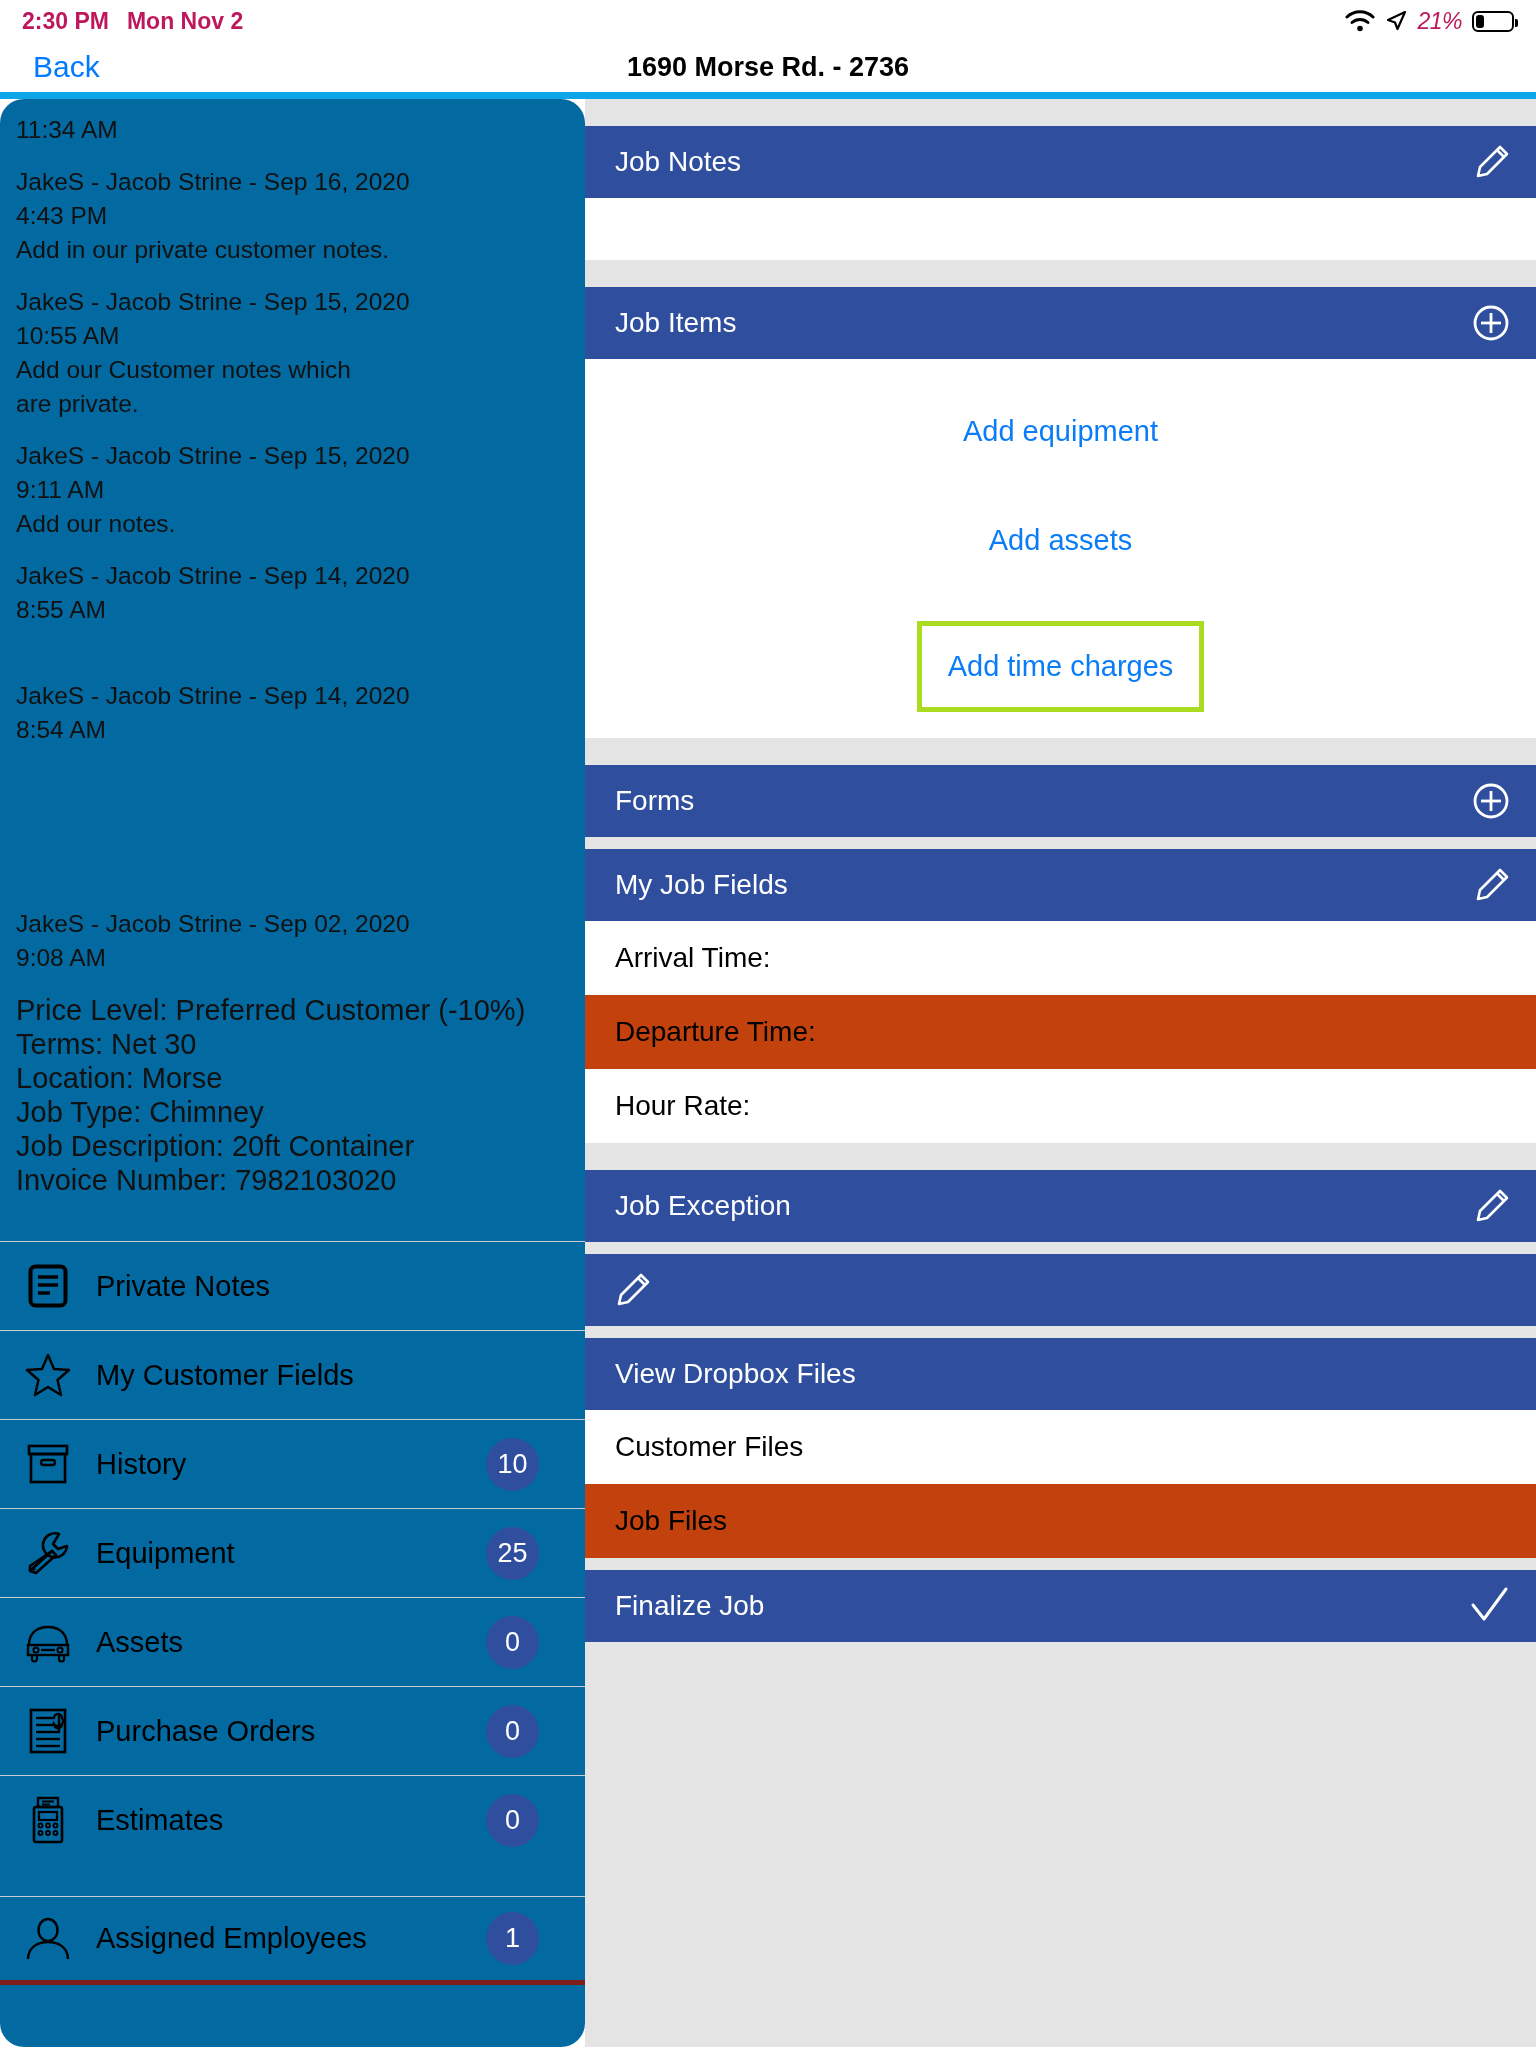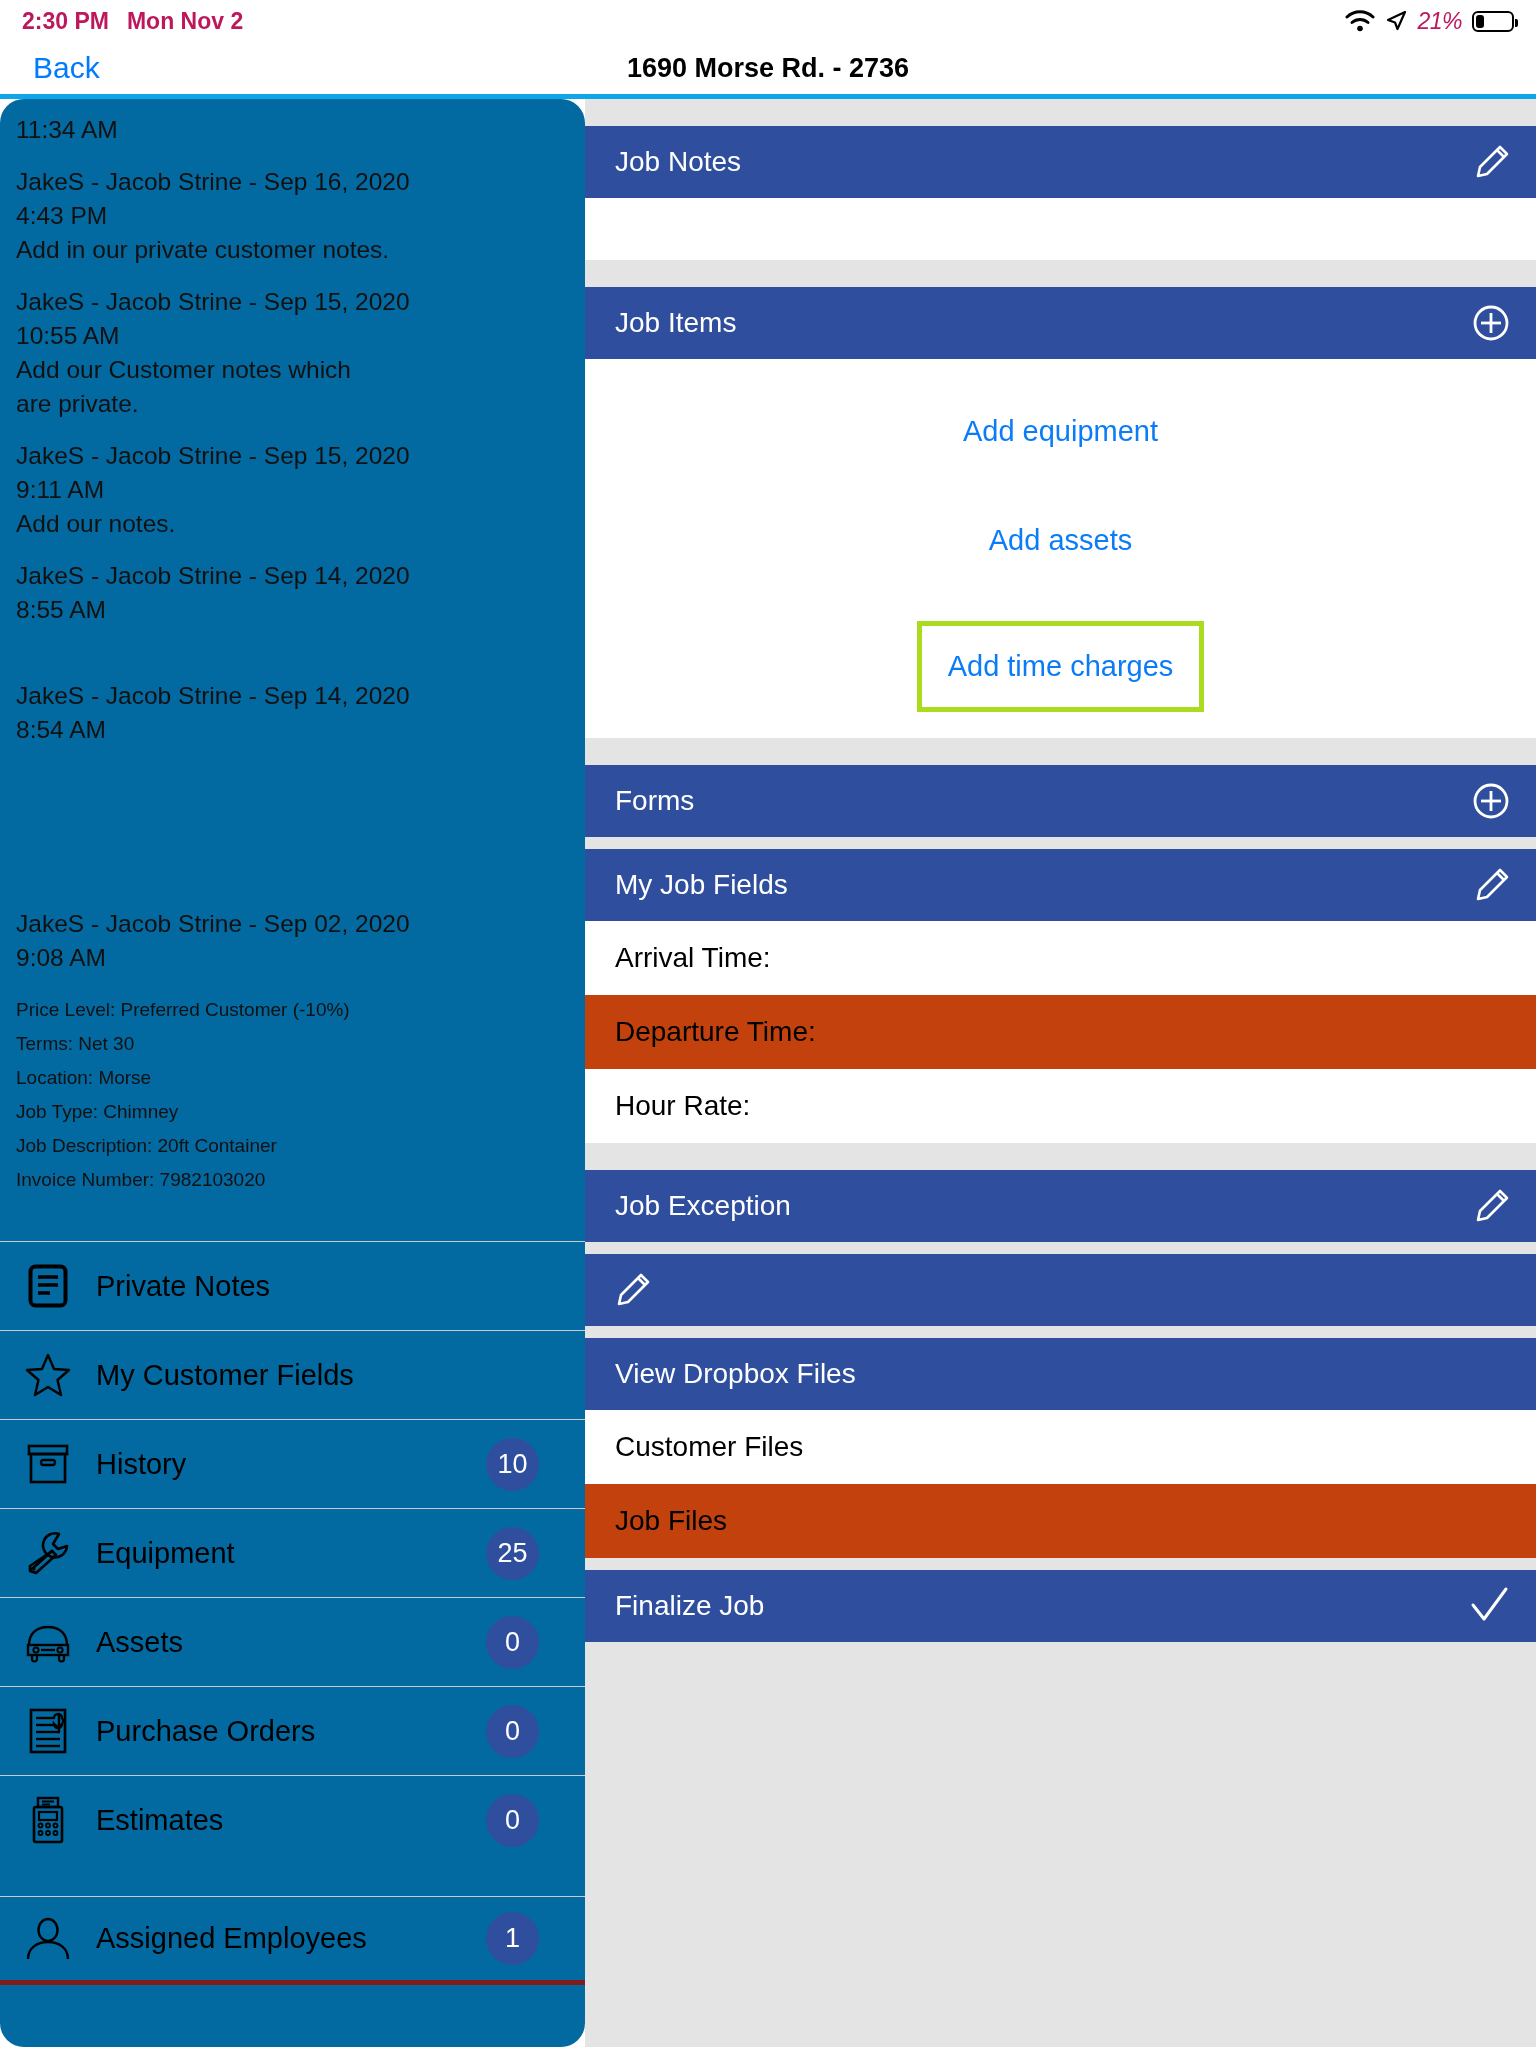--- a/index.html
+++ b/index.html
@@ -36,21 +36,21 @@
     position: absolute; left: 2px; top: 2px; bottom: 2px;
     width: 21%; background: #000; border-radius: 3px;
   }
 
   
   .navbar {
     height: 57px;
     position: relative;
     display: flex; align-items: center;
     background: #ffffff;
-    border-bottom: 5px solid #0ea5e9;
+    border-bottom: 7px solid #0ea5e9;
   }
   .nav-back {
     position: absolute; left: 33px;
     color: #007aff; font-size: 30px; font-weight: 400;
     cursor: pointer; background: none; border: 0;
     font-family: "Liberation Sans", sans-serif;
   }
   .nav-title {
     width: 100%; text-align: center;
     font-size: 27px; font-weight: bold; color: #000;
@@ -69,21 +69,21 @@
   }
   .notes {
     padding: 14px 16px 0 16px;
     font-size: 24.5px; line-height: 34px; color: #111;
   }
   .note-block { margin-bottom: 18px; white-space: pre-line; }
   .note-block.tall { margin-bottom: 52px; }
   .note-block.xtall { margin-bottom: 160px; }
   .meta {
     padding: 0 16px;
-    font-size: 19px; line-height: 34px; color: #111;
+    font-size: 29px; line-height: 34px; color: #111;
     white-space: pre-line;
     margin-top: 9px;
   }
 
   .menu { margin-top: 44px; }
   .menu-item {
     display: flex; align-items: center;
     height: 89px;
     padding: 0 18px 0 22px;
     border-top: 1px solid #c9c9cf;

